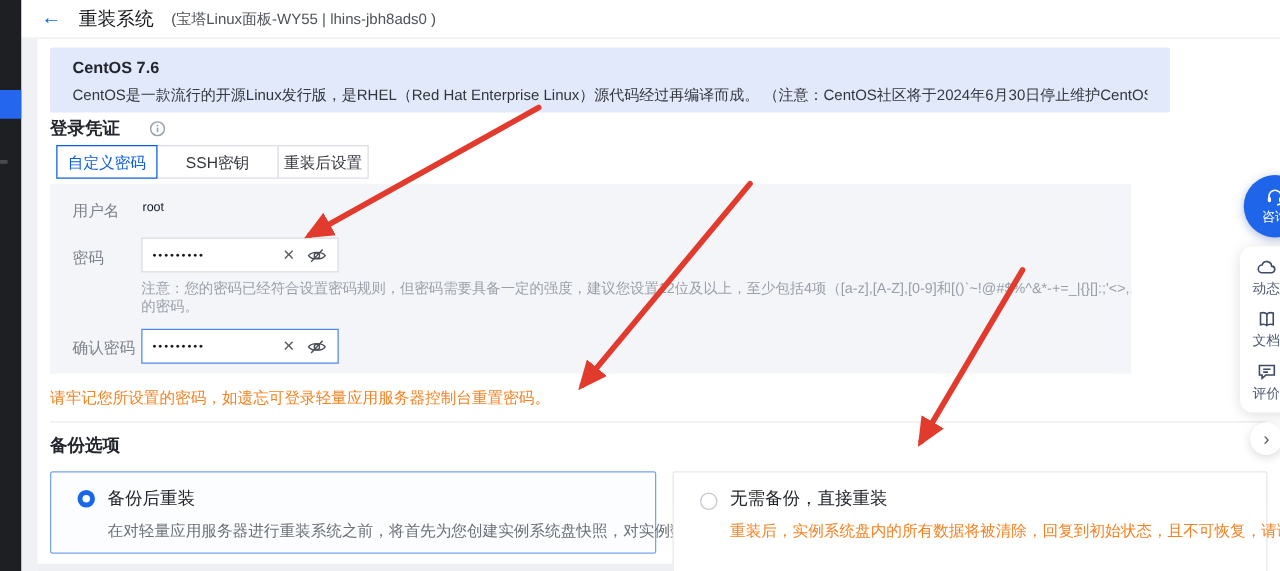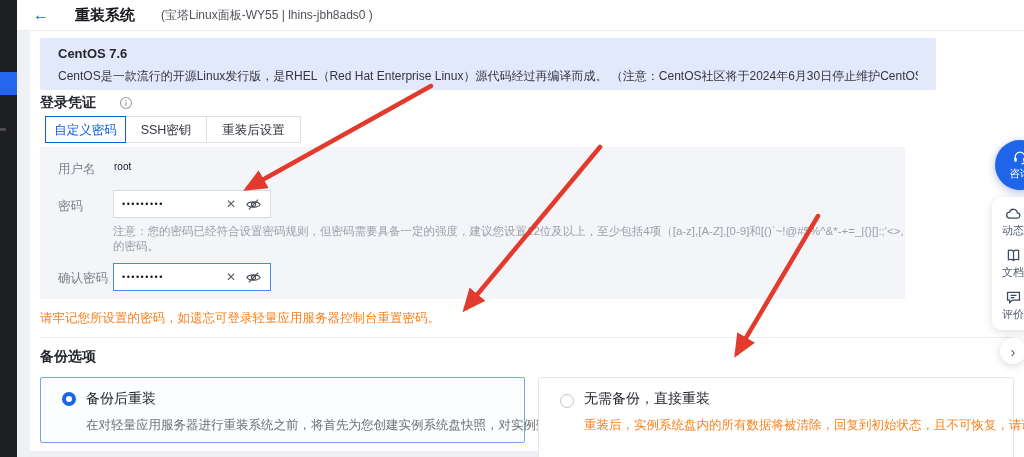--- a/index.html
+++ b/index.html
@@ -7,39 +7,39 @@
         font-family:"Liberation Sans","DejaVu Sans",sans-serif;color:#333;font-size:12px;}
   
   .rail{position:absolute;left:0;top:0;width:17px;height:457px;background:#1e1f22;z-index:5;}
   .rail-active{position:absolute;left:0;top:72px;width:17px;height:23px;background:#2566ee;}
   .rail-tick{position:absolute;left:0;top:128px;width:6px;height:3px;background:#4a4a4a;}
   .gutter{position:absolute;left:17px;top:31px;width:13px;height:426px;background:#eff1f5;}
   
   .header{position:absolute;left:17px;top:0;width:1007px;height:31px;background:#fff;
           border-bottom:1px solid #ebedf0;display:flex;align-items:center;gap:14px;padding-left:16px;box-sizing:border-box;}
   .back{color:#0b63e8;font-size:16px;line-height:1;cursor:pointer;}
-  .page-title{font-size:15px;font-weight:bold;color:#16181c;margin:12px;}
+  .page-title{font-size:15px;font-weight:normal;color:#16181c;margin:0;}
   .subtitle{font-size:12px;color:#4e5259;}
   
   .os-box{position:absolute;left:40px;top:38px;width:896px;height:52px;background:#e2e9fb;border-radius:2px;box-sizing:border-box;padding:8px 18px;}
   .os-title{font-size:13px;font-weight:bold;color:#23262d;}
   .os-desc{font-size:12px;color:#33363d;margin-top:7px;white-space:nowrap;overflow:hidden;}
   
   .sec-title{position:absolute;left:40px;font-size:14px;font-weight:bold;color:#23262d;display:flex;align-items:center;gap:23px;}
   .sec-cred{top:94px;}
   .sec-backup{top:348px;}
   .icon{display:inline-flex;align-items:center;justify-content:center;}
   
   .tabs{position:absolute;left:45px;top:116px;display:flex;}
   .tab{height:27px;line-height:27px;text-align:center;font-size:12.5px;background:#fff;
        border:1px solid #dadde3;color:#33363d;box-sizing:border-box;cursor:pointer;}
   .tab+.tab{margin-left:-1px;}
   .tab.t0{width:81px;border-color:#0b5ce0;color:#0b5ce0;z-index:2;}
-  .tab.t1{width:82px;}
-  .tab.t2{width:95px;}
+  .tab.t1{width:98px;}
+  .tab.t2{width:73px;}
   
   .panel{position:absolute;left:40px;top:147px;width:865px;height:152px;background:#f4f5f8;}
   .flabel{position:absolute;left:18px;font-size:12.5px;color:#7c828c;}
   .fvalue{position:absolute;font-size:10px;color:#0f172a;}
   .pw-input{position:absolute;left:73px;width:158px;height:28px;background:#fff;border:1px solid #d8dadf;
             box-sizing:border-box;display:flex;align-items:center;padding:0 8px;cursor:text;}
   .pw-input.focused{border:1px solid #4d87ee;}
   .dots{flex:1;font-size:9px;letter-spacing:1.5px;color:#16181c;line-height:1;}
   .clear-x{font-size:12px;color:#596066;margin-right:9px;cursor:pointer;}
   .note{position:absolute;left:73px;top:77px;width:792px;font-size:11.5px;line-height:15px;color:#9aa0aa;}

